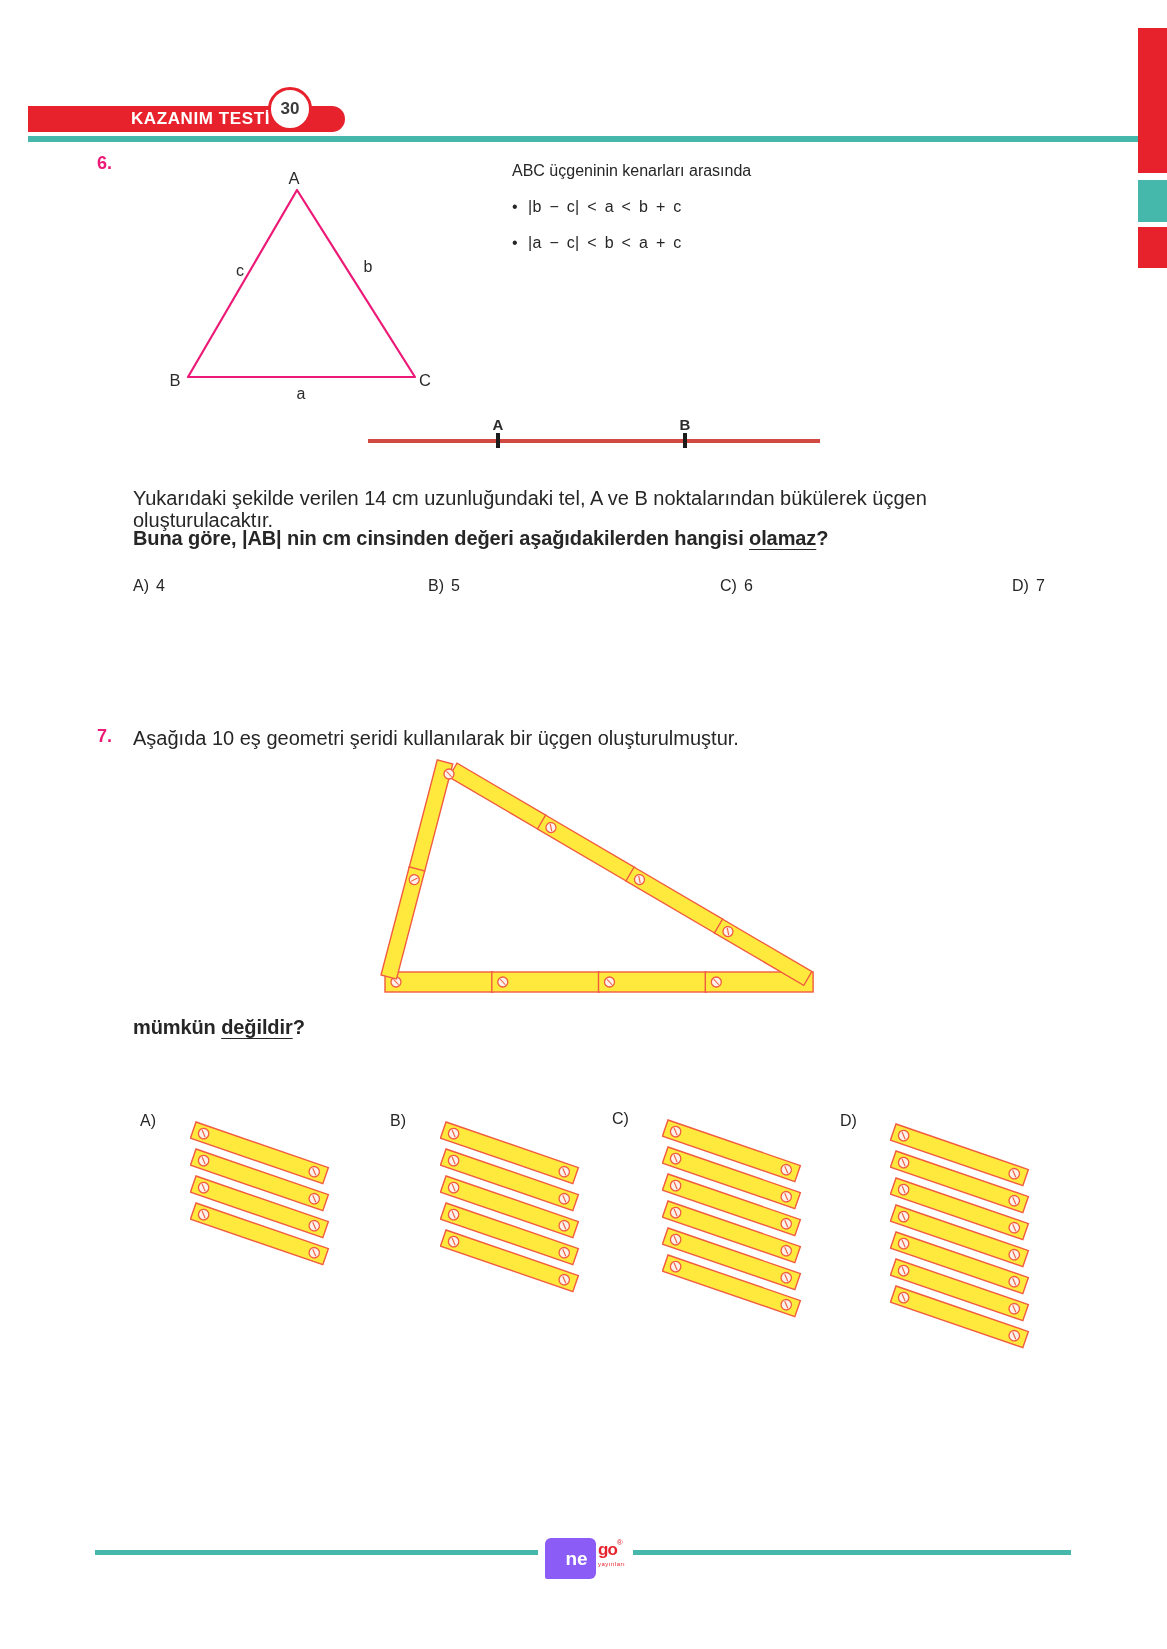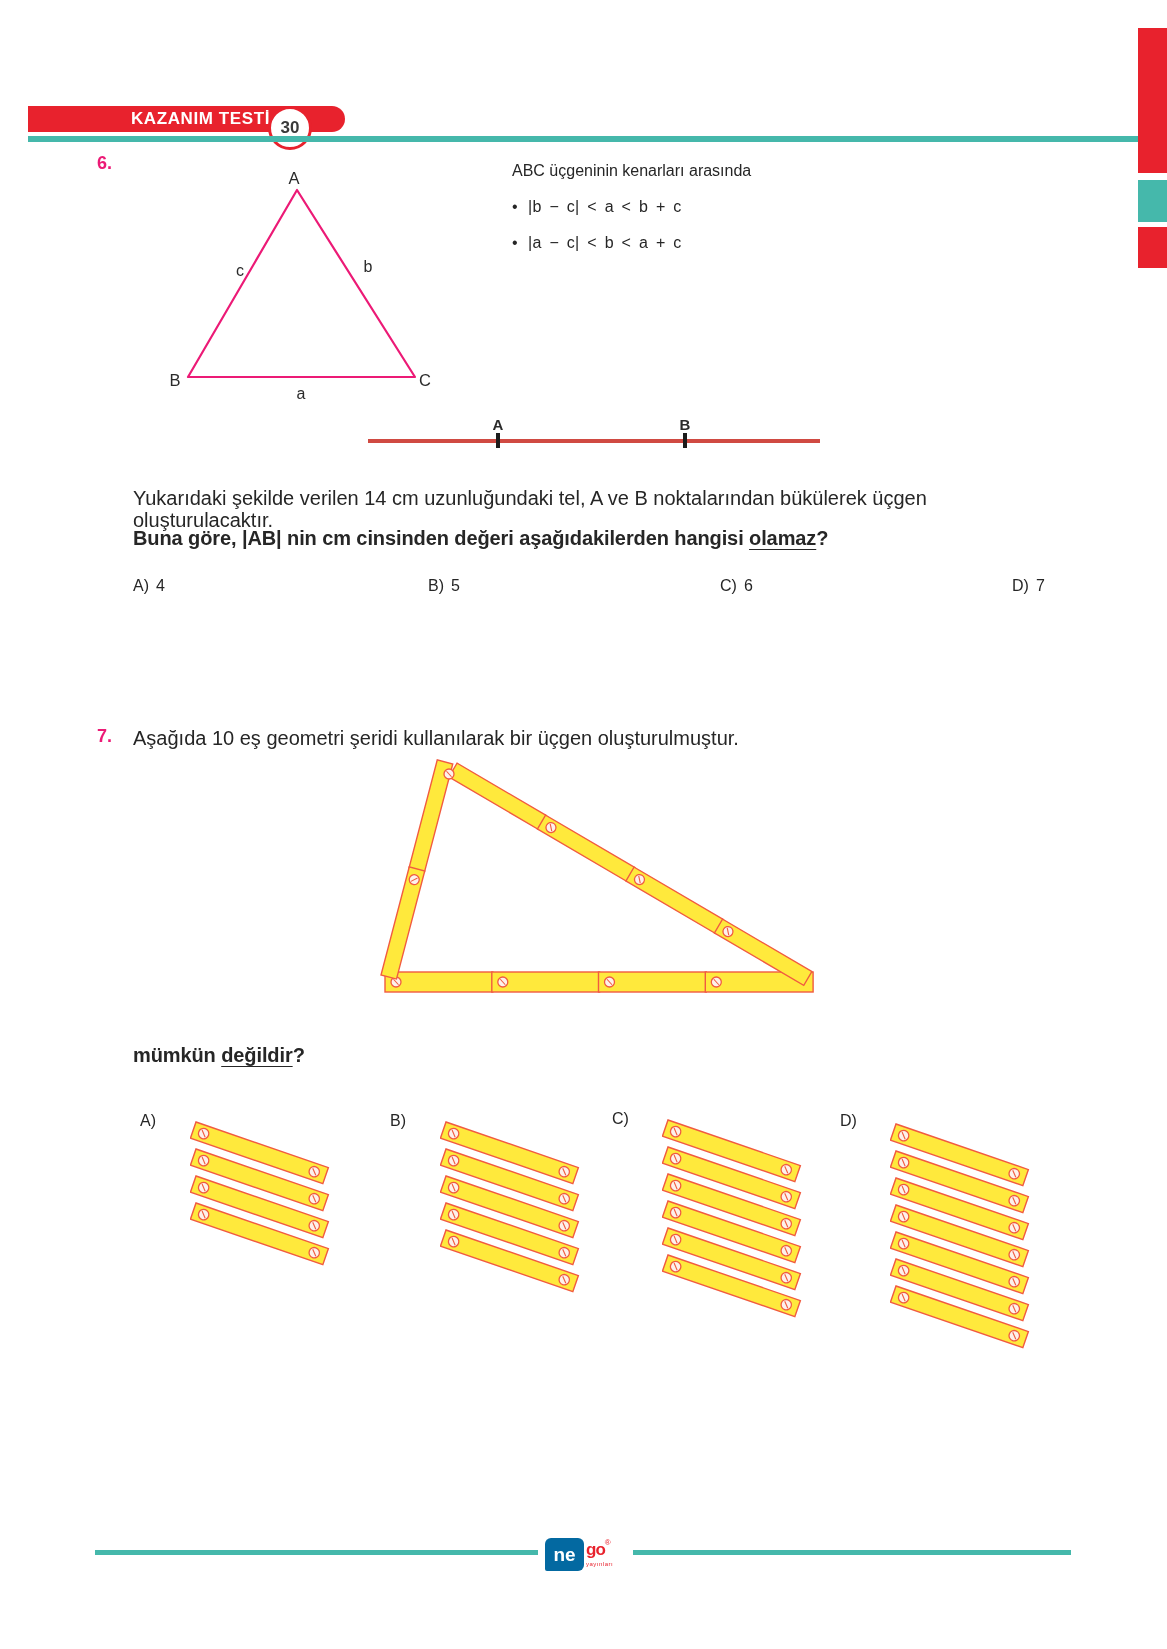--- a/index.html
+++ b/index.html
@@ -9,21 +9,21 @@
   .t{font-size:20px;line-height:22px;}
   .bold{font-weight:700;letter-spacing:-0.1px;}
   .mag{color:#ec1a76;font-weight:700;font-size:18px;}
   .ul{text-decoration:underline;text-underline-offset:4px;text-decoration-thickness:1px;}
 
   
   .banner{left:28px;top:106px;width:317px;height:26px;background:#e8222d;
           border-radius:0 13px 13px 0;display:flex;align-items:center;justify-content:center;
           padding-left:28px;box-sizing:border-box;}
   .banner-title{color:#fff;font-weight:700;font-size:17px;letter-spacing:0.6px;}
-  .test-circle{left:268px;top:106px;width:44px;height:44px;border-radius:50%;background:#fff;
+  .test-circle{left:268px;top:87px;width:44px;height:44px;border-radius:50%;background:#fff;
           border:3px solid #e8222d;box-sizing:border-box;display:flex;align-items:center;
           justify-content:center;font-weight:700;font-size:17px;color:#3a3a3a;}
   .header-line{left:28px;top:136px;width:1112px;height:6px;background:#45b8ab;}
   .tab{left:1138px;width:29px;}
   .tab-red1{top:28px;height:145px;background:#e8222d;}
   .tab-teal{top:180px;height:42px;background:#45b8ab;}
   .tab-red2{top:227px;height:41px;background:#e8222d;}
 
   
   .q6-num{left:97px;top:153px;}
@@ -35,30 +35,30 @@
   .q6-para{left:133px;top:487px;width:930px;}
   .q6-question{left:133px;top:527px;width:930px;}
   .q6-opt{top:577px;font-size:16px;}
   .q6-opt .opt-value{margin-left:7px;}
   svg text{font-family:"Liberation Sans", sans-serif;fill:#2b2b2b;}
 
   
   .q7-num{left:97px;top:726px;}
   .q7-intro{left:133px;top:727px;width:800px;}
   .q7-q1{left:133px;top:1016px;width:905px;text-align:justify;text-align-last:justify;}
-  .q7-q2{left:133px;top:1044px;width:905px;}
+  .q7-q2{left:133px;top:1016px;width:905px;}
   .q7-opt-label{font-size:16px;}
 
   
   .foot-line{top:1550px;height:5px;background:#45b8ab;}
   .foot-line-l{left:95px;width:443px;}
   .foot-line-r{left:633px;width:438px;}
   .logo{left:545px;top:1538px;display:flex;align-items:flex-start;gap:2px;}
-  .logo-ne{width:39px;height:33px;background:#0369a1;color:#fff;font-weight:700;font-size:19px;
-           display:flex;align-items:center;justify-content:center;border-radius:6px 6px 6px 2px;}
+  .logo-ne{width:39px;height:41px;background:#8b5cf6;color:#fff;font-weight:700;font-size:19px;
+           display:flex;align-items:center;justify-content:center;border-radius:6px 6px 6px 2px;padding-left:12px;}
   .logo-go{color:#e8222d;font-weight:700;font-size:17px;line-height:24px;letter-spacing:-1px;}
   .logo-reg{color:#e8222d;font-size:8px;vertical-align:top;}
   .logo-sub{color:#e8222d;font-size:6px;text-align:right;margin-top:-1px;letter-spacing:0.5px;}
 </style>
 </head>
 <body>
 
 <div class="page">
 
   <div class="abs banner">

